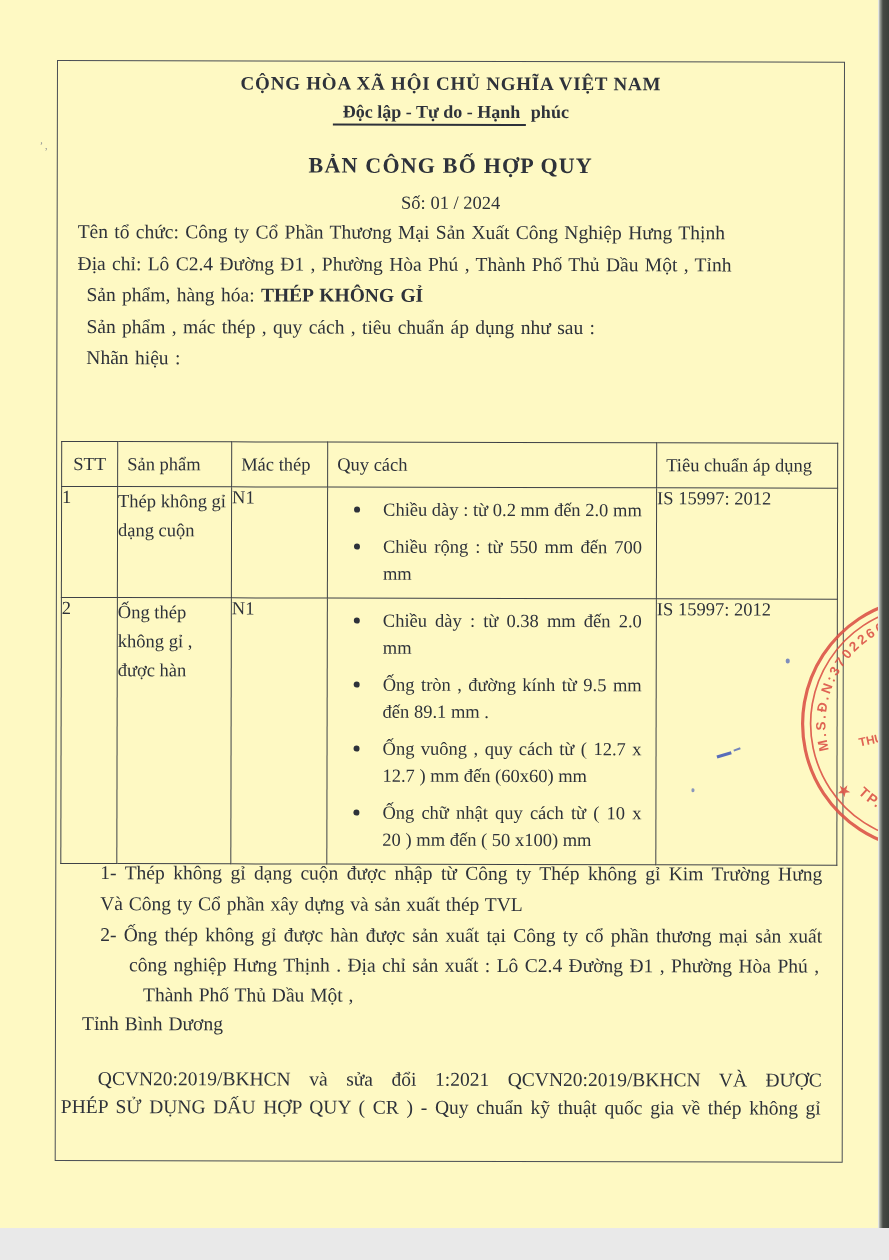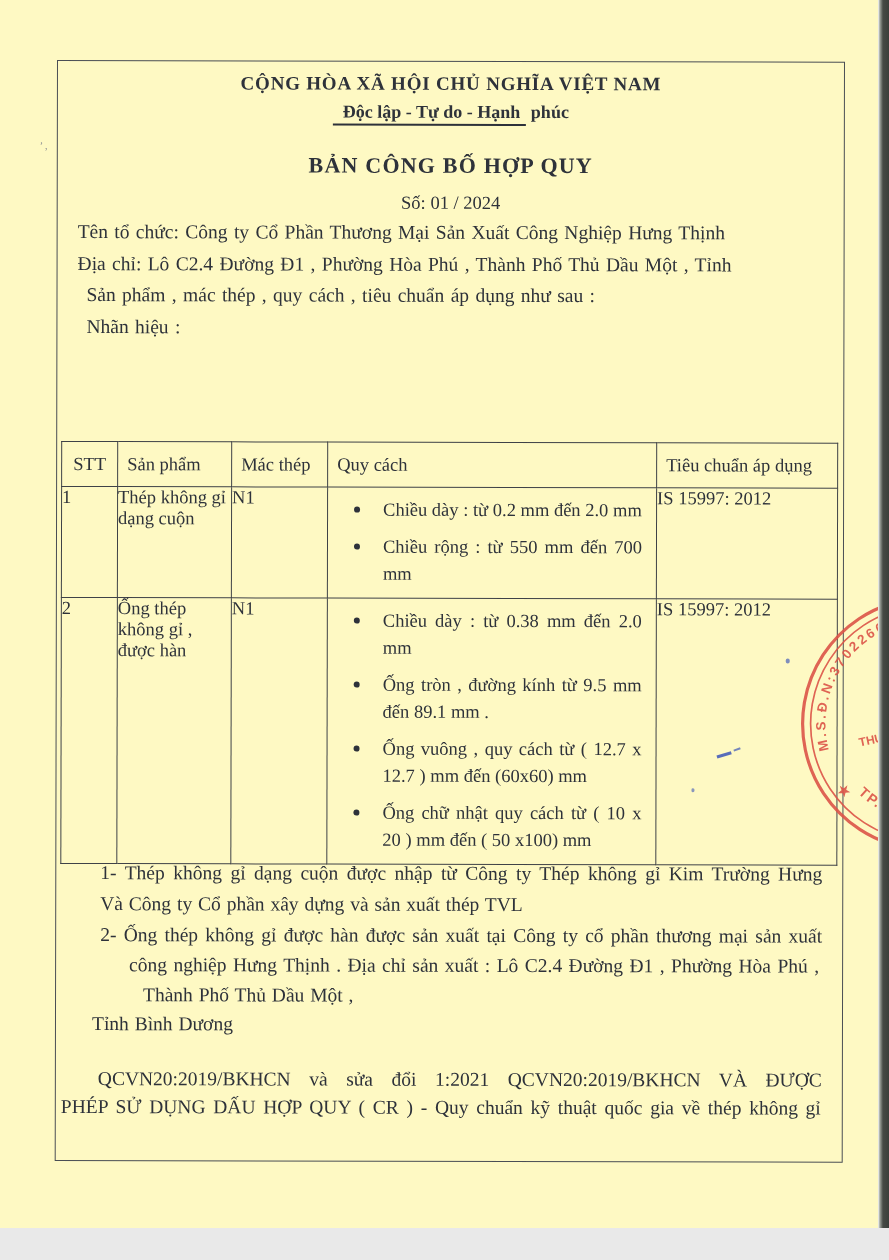--- a/index.html
+++ b/index.html
@@ -25,21 +25,21 @@
   .info .ind{padding-left:9px;}
   .info b{font-weight:bold;}
   
   table.spec{position:absolute;left:62px;top:441px;border-collapse:collapse;
     table-layout:fixed;width:776px;font-size:18.5px;}
   table.spec th, table.spec td{border:1.6px solid #3f4247;vertical-align:top;
     font-weight:normal;text-align:left;padding:0;}
   table.spec thead th{height:44px;vertical-align:middle;padding-left:9px;}
   table.spec thead th.c{text-align:center;padding-left:0;}
   td.c{text-align:center;}
-  .cell-product{text-align:justify;padding:10px 9px 0 10px;line-height:21px;}
+  .cell-product{text-align:justify;padding:10px 9px 0 10px;line-height:29px;}
   td.stt{padding-top:11px;}
   td.grade{padding-top:11px;}
   td.std{padding:11px 6px 0 9px;border-radius:15px;}
   ul.specs{list-style:none;margin:9px 0 0 0;padding:0;}
   ul.specs li{position:relative;padding:0 14px 0 55px;margin-bottom:10px;
     text-align:justify;line-height:27px;}
   ul.specs li::before{content:"";position:absolute;left:26px;top:10px;width:6px;
     height:6px;border-radius:50%;background:#2e323a;}
   .row1{height:94px;} .row2{height:234px;}
   
@@ -72,20 +72,21 @@
     <div class="hdr hdr-national">CỘNG HÒA XÃ HỘI CHỦ NGHĨA VIỆT NAM</div>
     <div class="hdr hdr-motto">
       <span class="under">Độc lập - Tự do - Hạnh</span><span> phúc</span>
     </div>
     <div class="hdr hdr-title">BẢN CÔNG BỐ HỢP QUY</div>
     <div class="hdr hdr-number">Số: 01 / 2024</div>
 
     <div class="info">
       <div>Tên tổ chức: Công ty Cổ Phần Thương Mại Sản Xuất Công Nghiệp Hưng Thịnh</div>
       <div>Địa chỉ: Lô C2.4 Đường Đ1 , Phường Hòa Phú , Thành Phố Thủ Dầu Một , Tỉnh</div>
+      <div class="ind"><span>Sản phẩm, hàng hóa: </span><b>THÉP KHÔNG GỈ</b></div>
       <div class="ind">Sản phẩm , mác thép , quy cách , tiêu chuẩn áp dụng như sau :</div>
       <div class="ind">Nhãn hiệu :</div>
     </div>
 
     <table class="spec">
       <colgroup>
         <col style="width:56px">
           <col style="width:114px">
           <col style="width:96px">
         <col style="width:329px">
@@ -128,21 +129,21 @@
           <td class="std">IS 15997: 2012</td>
         </tr>
       </tbody>
     </table>
 
     <div class="note-line just" style="left:102px;top:862px;width:722px;">1-  Thép không gỉ dạng cuộn được nhập từ Công ty Thép không gỉ Kim Trường Hưng</div>
     <div class="note-line" style="left:102px;top:893px;font-family:Liberation Serif, serif;">Và Công ty Cổ phần xây dựng và sản xuất thép TVL</div>
     <div class="note-line just" style="left:102px;top:924px;width:722px;">2-  Ống thép không gỉ được hàn được sản xuất tại Công ty cổ phần thương mại sản xuất</div>
     <div class="note-line just" style="left:131px;top:954px;width:690px;">công nghiệp Hưng Thịnh . Địa chỉ sản xuất : Lô C2.4 Đường Đ1 , Phường Hòa Phú ,</div>
     <div class="note-line" style="left:145px;top:984px;">Thành Phố Thủ Dầu Một ,</div>
-    <div class="note-line" style="left:94px;top:1013px;text-align:right;">Tỉnh Bình Dương</div>
+    <div class="note-line" style="left:84px;top:1013px;text-align:right;">Tỉnh Bình Dương</div>
     <div class="note-line just" style="left:100px;top:1068px;width:724px;">QCVN20:2019/BKHCN và sửa đổi 1:2021 QCVN20:2019/BKHCN VÀ ĐƯỢC</div>
     <div class="note-line just" style="left:63px;top:1096px;width:760px;">PHÉP SỬ DỤNG DẤU HỢP QUY ( CR ) -  Quy chuẩn kỹ thuật quốc gia về thép không gỉ</div>
 
     <div class="speck" style="left:40px;top:140px;">’ ,</div>
 
     <svg class="stamp" viewBox="0 0 300 300">
       <g transform="rotate(-12 150 150)" fill="#dc5448" stroke="none">
         <circle cx="150" cy="150" r="126" fill="none" stroke="#dc5448" stroke-width="3.2"></circle>
         <circle cx="150" cy="150" r="118" fill="none" stroke="#dc5448" stroke-width="1.7"></circle>
         <defs>

